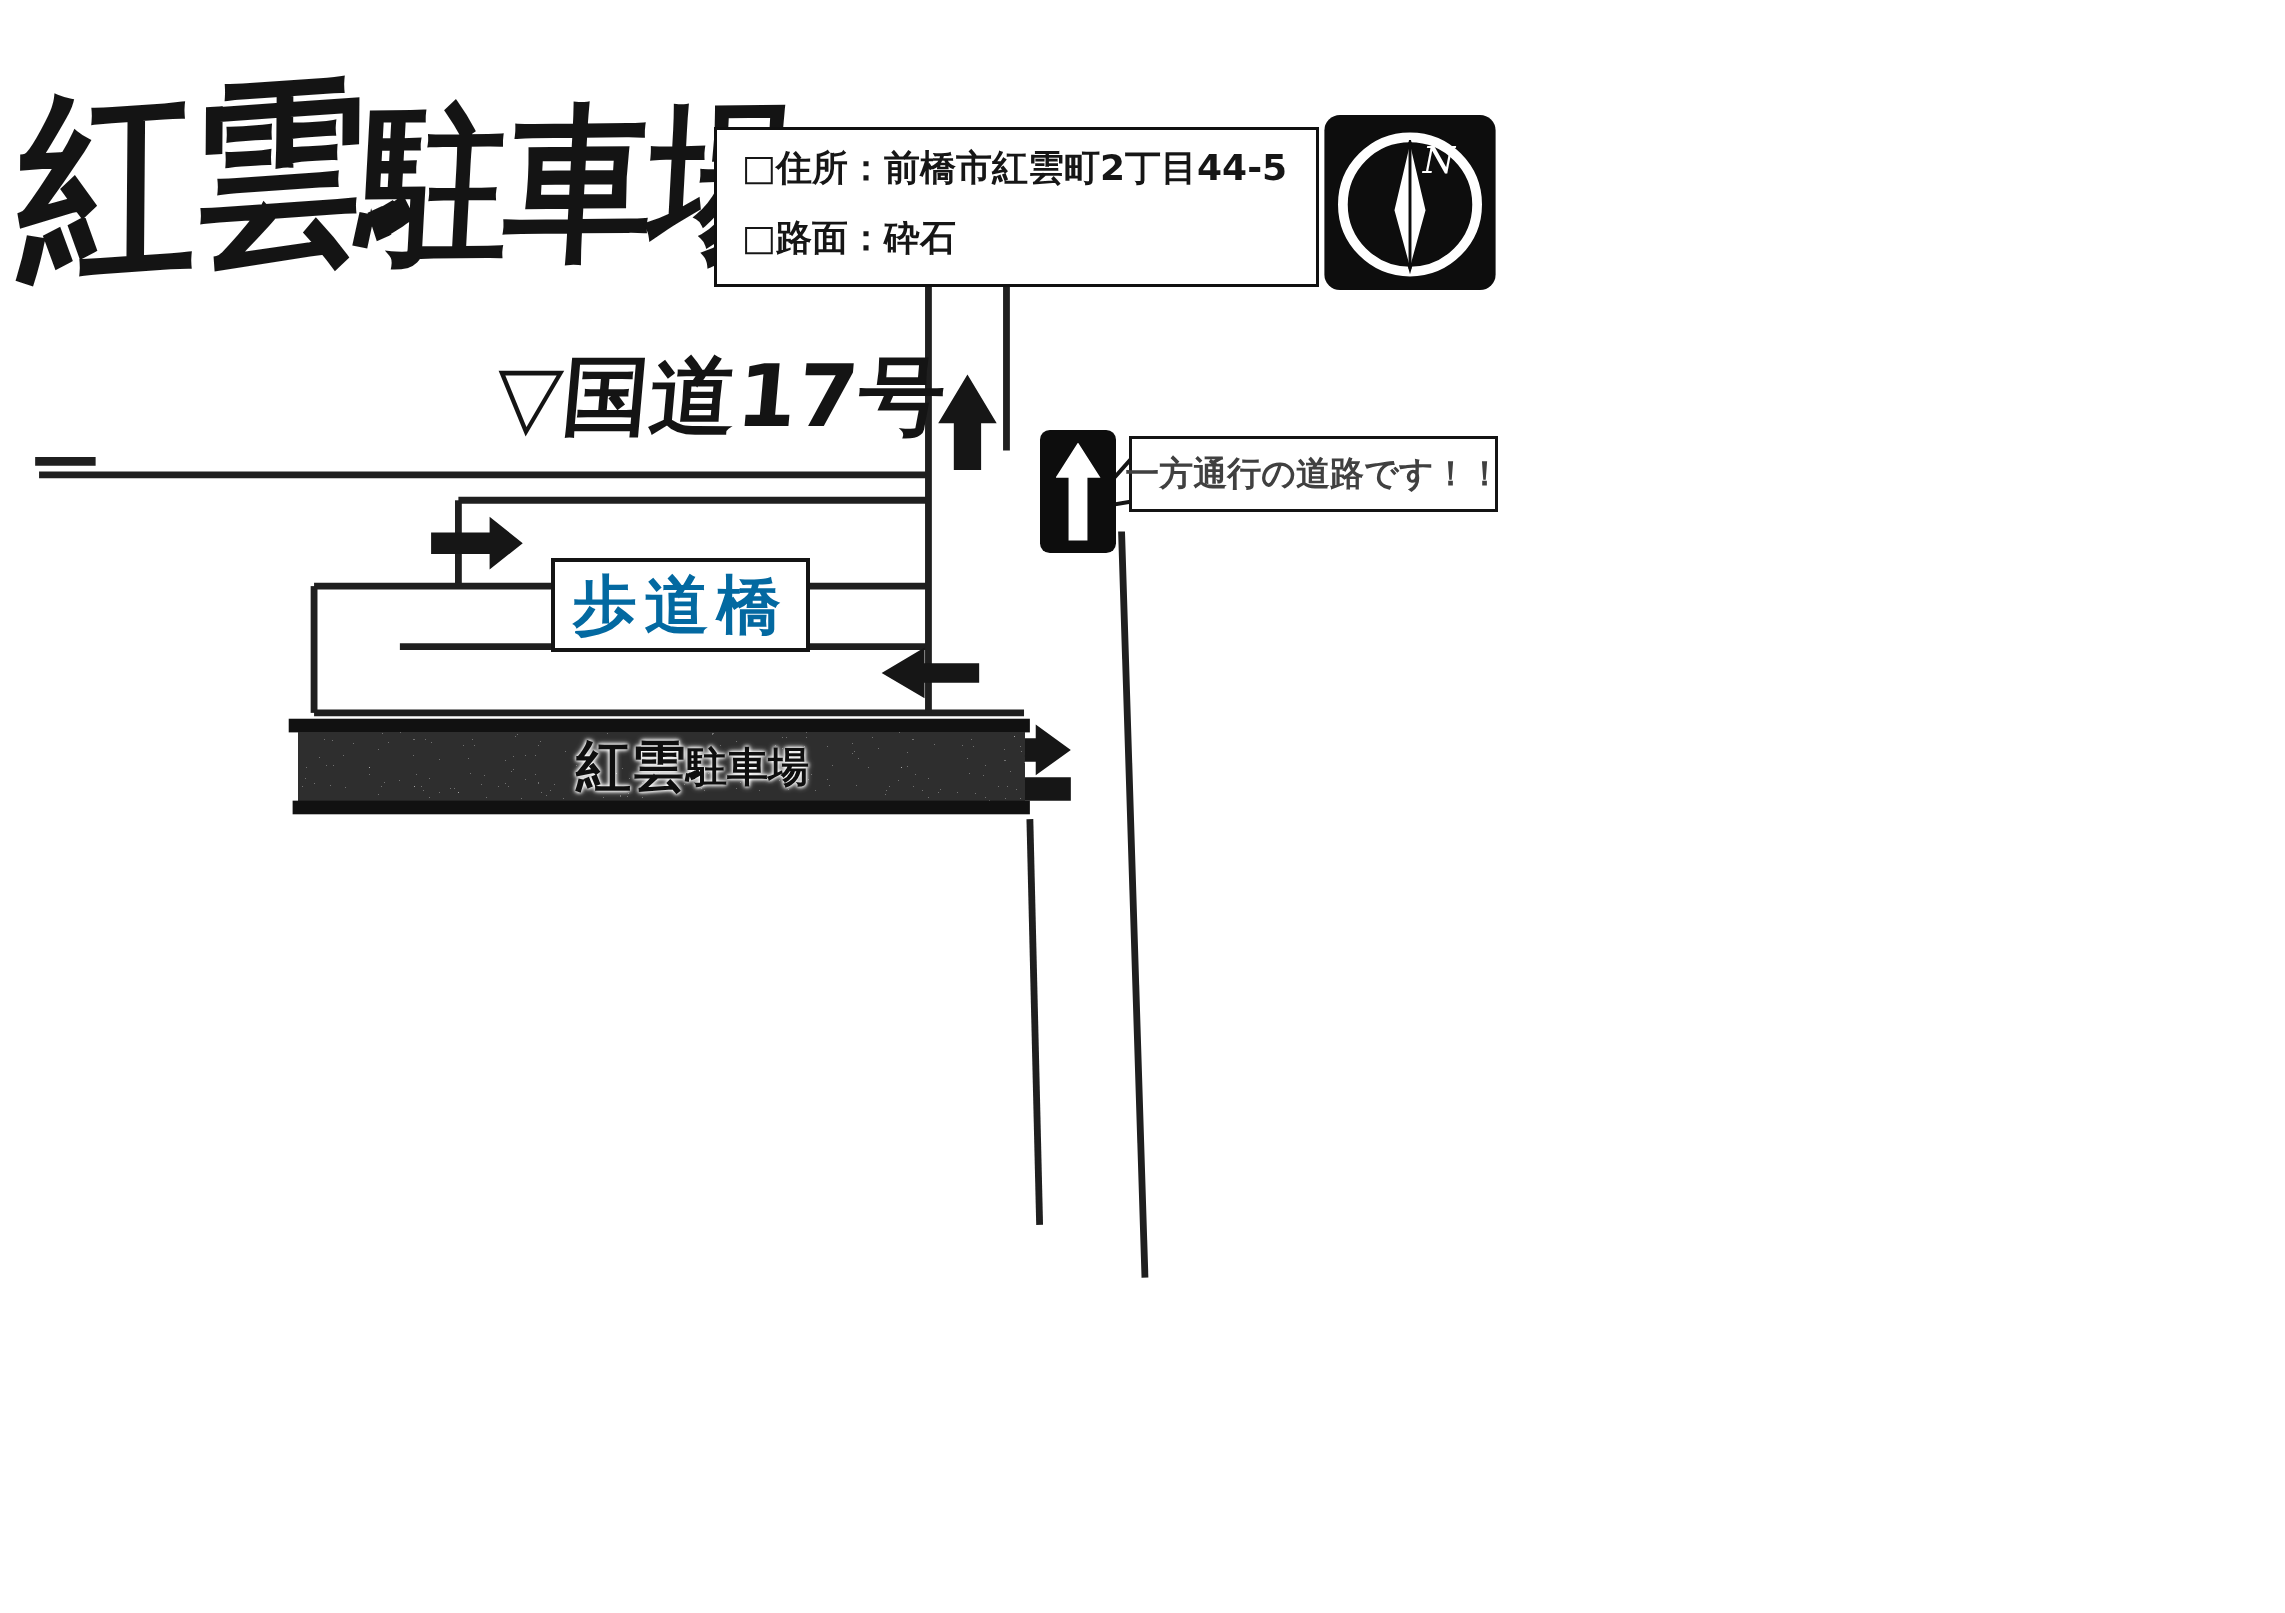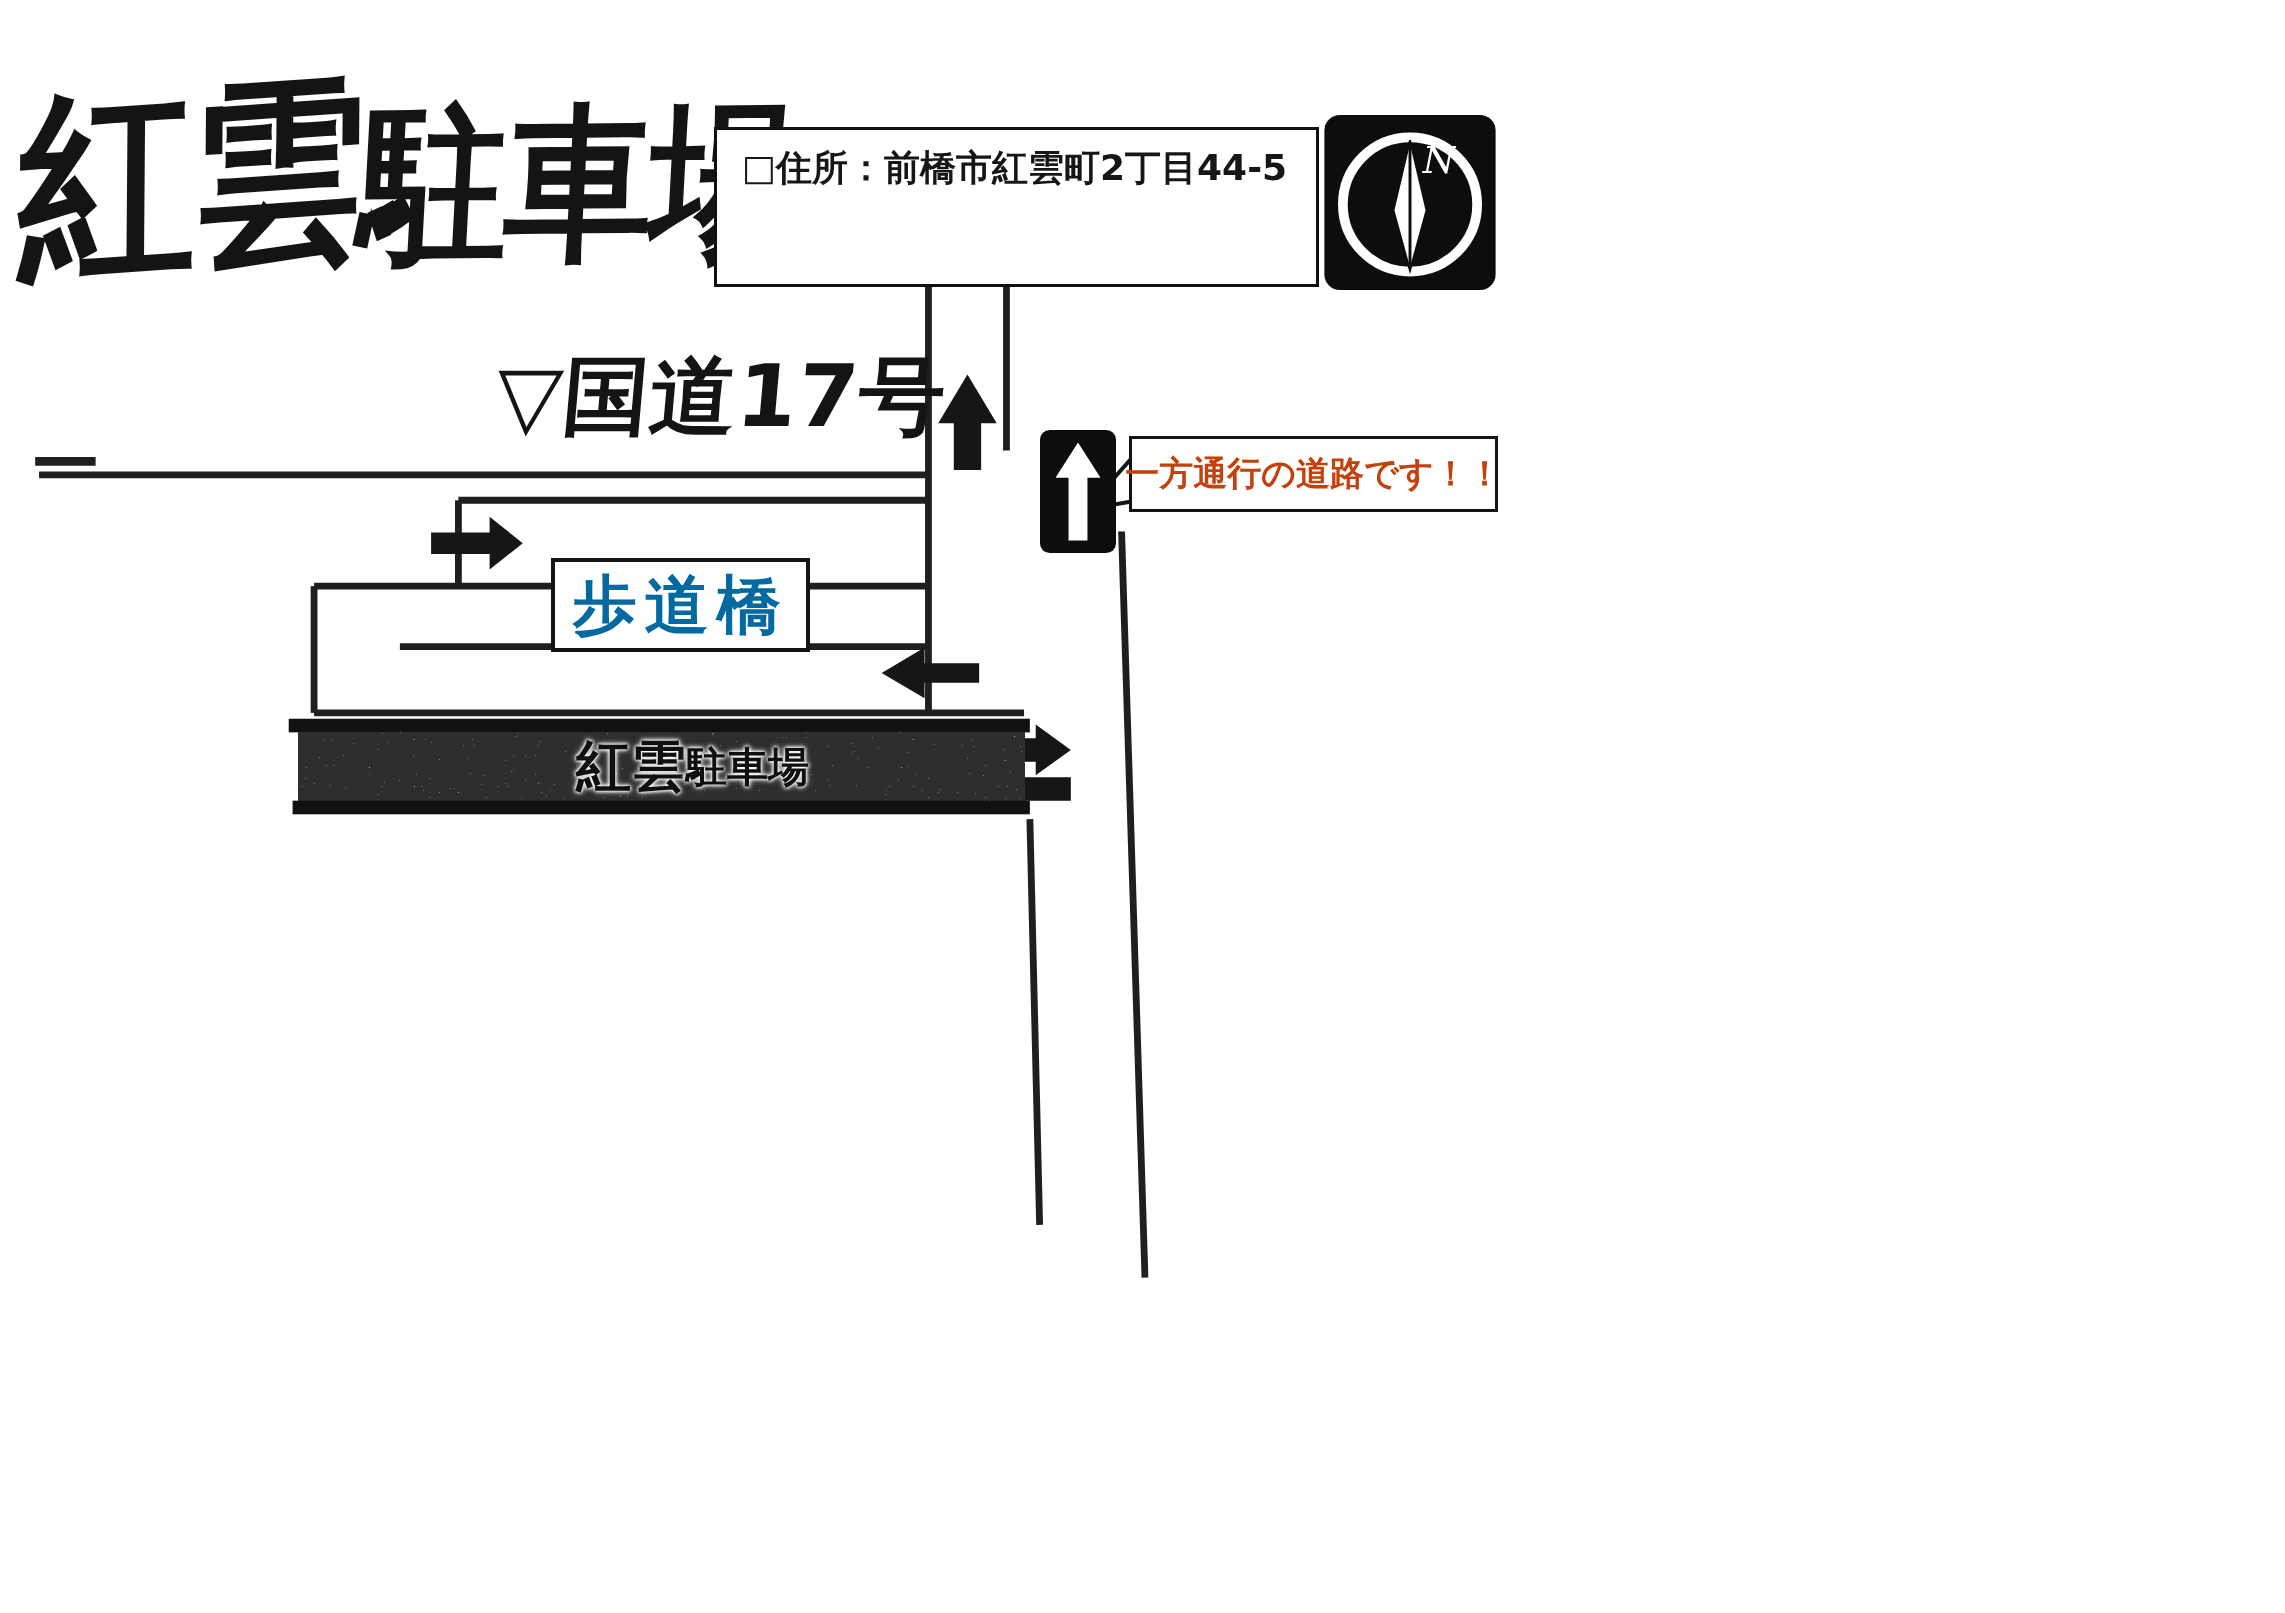--- a/index.html
+++ b/index.html
@@ -91,21 +91,21 @@
   }
 
   
   .oneway-bubble {
     left: 1129px; top: 436px; width: 369px; height: 76px;
     background: #fff;
     border: 3.9px solid #141414;
     display: flex; align-items: center; justify-content: center;
     font-size: 34px; font-weight: 900;
     white-space: nowrap;
-    color: #c2410c;
+    color: #404040;
   }
 
   
   .parking-label {
     left: 546px; top: 733px; width: 293px; height: 68px;
     display: flex; align-items: center; justify-content: center;
     color: #0f0f0f;
     white-space: nowrap;
     text-shadow: 0 0 3.9px #fff, 0 0 3.9px #fff, 0 0 6.8px #fff;
   }
@@ -161,20 +161,21 @@
 
   <polygon points="1162,468 1162,514 1114,522" fill="#ffffff" stroke="#141414" stroke-width="4"></polygon>
 </svg>
 
 <div class="abs map-title">
   <span class="t-main">紅雲</span><span class="t-sub">駐車場</span>
 </div>
 
 <div class="abs info-box">
   <div class="info-line">□住所：前橋市紅雲町2丁目44-5</div>
+  <div class="info-line">□路面：砕石</div>
 </div>
 
 <svg class="abs compass" viewBox="0 0 180 184" xmlns="http://www.w3.org/2000/svg">
   <rect x="2" y="2" width="176" height="180" rx="16" fill="#0d0d0d"></rect>
   <circle cx="90" cy="94" r="69" fill="#0d0d0d" stroke="#ffffff" stroke-width="10"></circle>
   <polygon points="90,28 107,100 90,162 73,100" fill="#ffffff" stroke="#0d0d0d" stroke-width="2"></polygon>
   <line x1="90" y1="30" x2="90" y2="160" stroke="#0d0d0d" stroke-width="3"></line>
   <text x="103" y="62">N</text>
 </svg>
 

